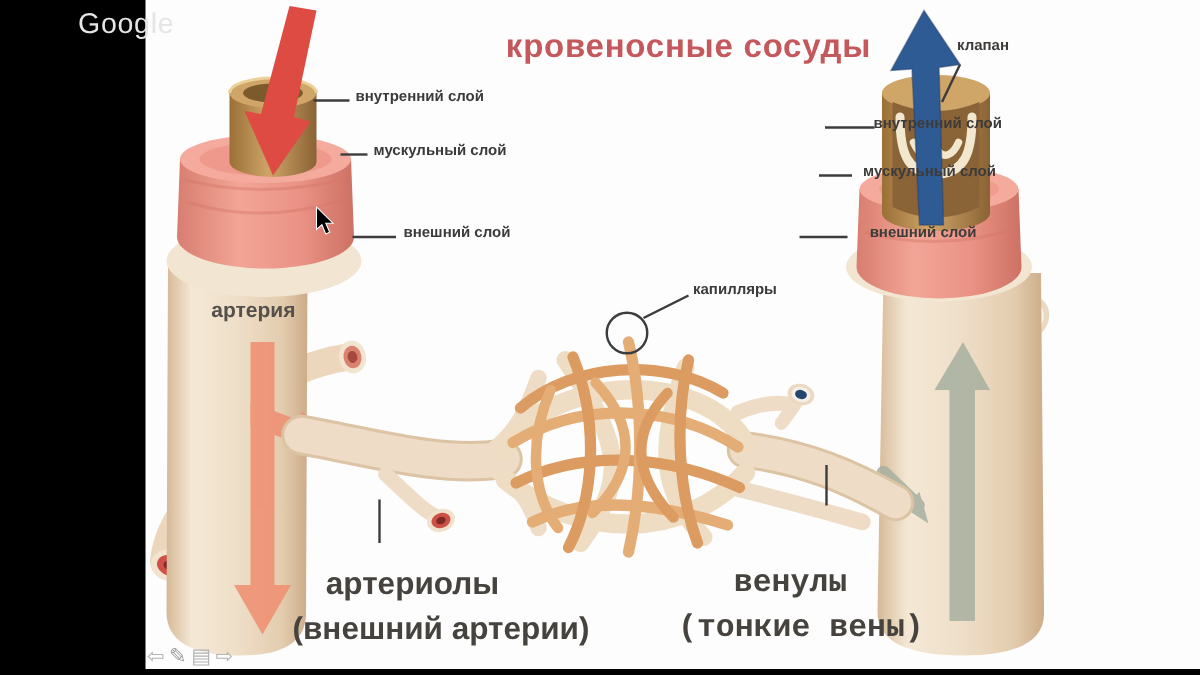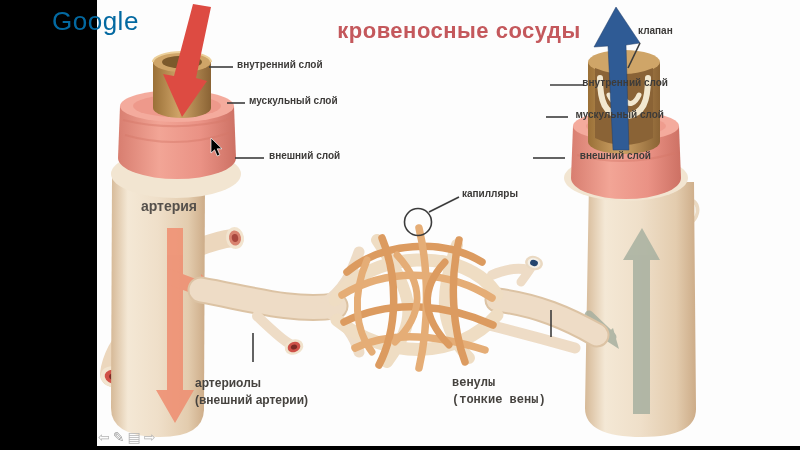--- a/index.html
+++ b/index.html
@@ -1,27 +1,27 @@
 <!DOCTYPE html>
 <html><head>
 <meta charset="utf-8">
 <style>
   html,body{margin:0;padding:0;background:#000;}
   .stage{position:relative;width:800px;height:450px;background:#000;overflow:hidden;
          font-family:"Liberation Sans",sans-serif;}
-  .watermark{position:absolute;left:52px;top:6px;font-size:26px;color:#0369a1;
+  .watermark{position:absolute;left:52px;top:6px;font-size:19px;color:#e5e5e5;
              letter-spacing:.5px;z-index:5;}
   .slide{position:absolute;left:97px;top:0;width:724px;height:446px;background:#fdfdfd;}
   .slide svg{position:absolute;left:0;top:0;}
   .lbl{position:absolute;color:#3d3b39;font-weight:bold;white-space:nowrap;}
   .layer-lbl{font-size:10px;}
   .title{position:absolute;left:50%;top:18px;transform:translateX(-50%);
          font-size:22px;font-weight:bold;color:#c4585c;letter-spacing:.5px;}
   .vessel-lbl{font-size:14px;color:#55504b;text-align:right;}
-  .two-line{font-size:12px;line-height:1.45;color:#46433f;}
+  .two-line{font-size:21px;text-align:center;line-height:1.45;color:#46433f;}
   .toolbar{position:absolute;left:1px;bottom:3px;display:flex;gap:3px;z-index:6;}
   .toolbar span{font-size:14px;color:#b4b4b4;line-height:12px;cursor:default;}
   .toolbar span.pen{color:#9d9d9d;}
 </style>
 </head>
 <body>
 
 <div class="stage">
 
   <div class="watermark">Google</div>

